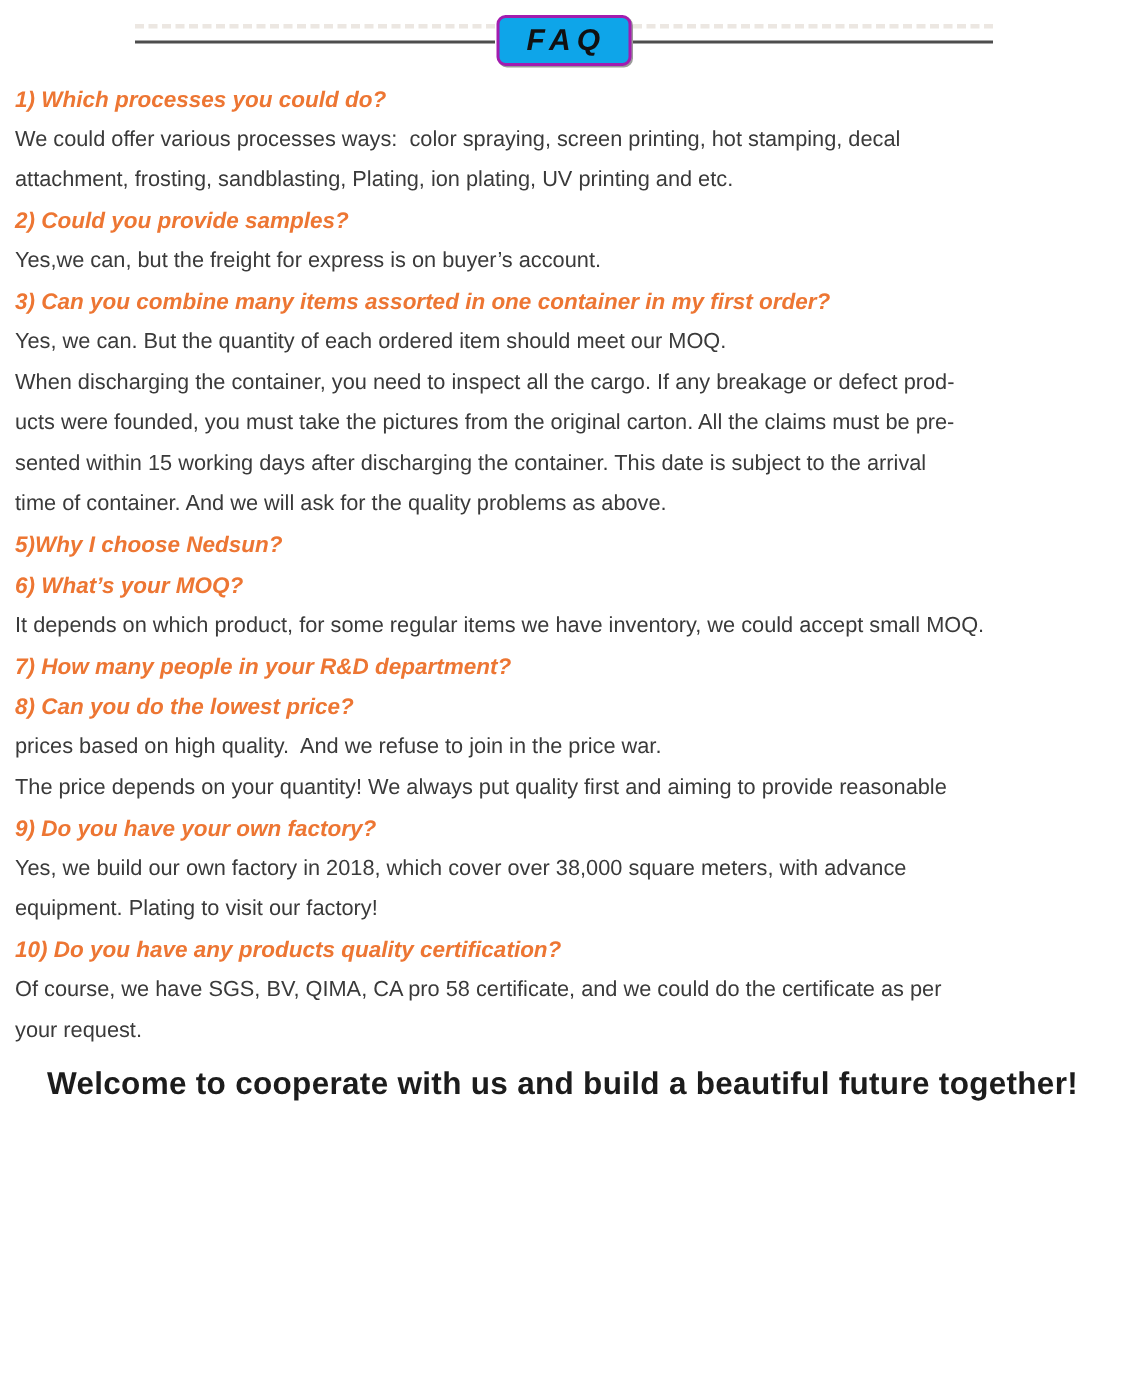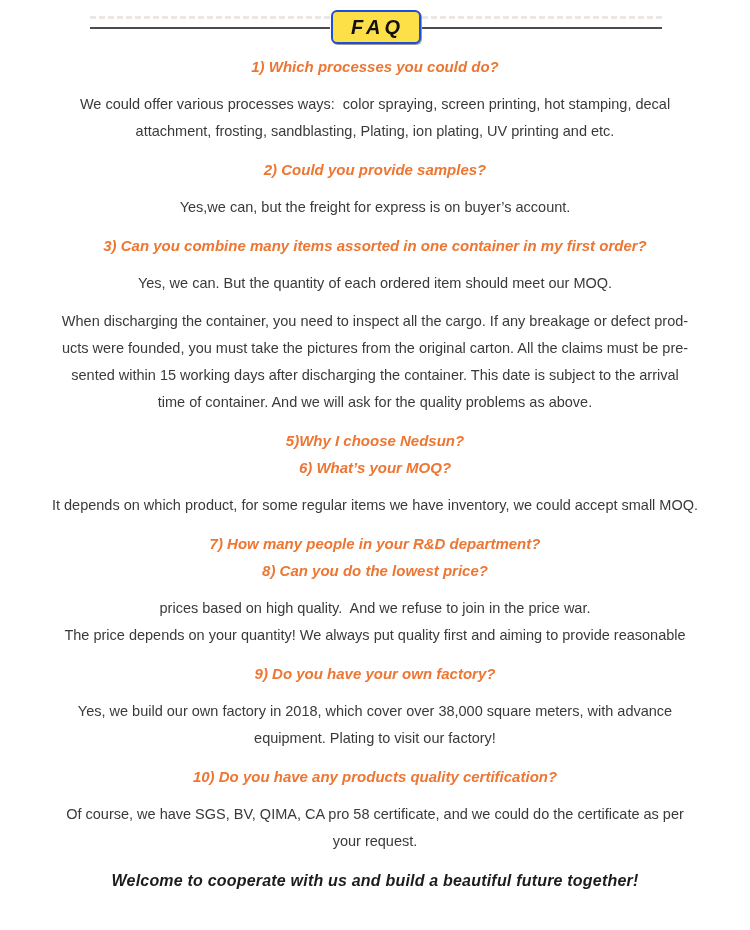--- a/index.html
+++ b/index.html
@@ -26,70 +26,68 @@
     height: 13px;
     position: relative;
     top: -5px;
     display: flex;
     flex-direction: column;
     justify-content: space-between;
   }
   .rule .dash  { border-top: 3px dashed #ece7e2; height: 0; }
   .rule .solid { border-top: 2px solid var(--divider, #4d4d4d); height: 0; }
   .faq-box {
-    border: 2px solid #1d4ed8;
+    border: 2px solid #a21caf;
     border-radius: 6px;
-    background: #fde047;
+    background: #0ea5e9;
     width: 86px;
     height: 30px;
     display: flex;
     align-items: center;
     justify-content: center;
     margin: 0 1px;
     box-shadow: 1px 1px 0 #9a9a9a;
   }
   .faq-box span {
     font-size: 20px;
     font-weight: 700;
     font-style: italic;
     letter-spacing: 4px;
     color: #111111;
     padding-left: 3px;
   }
 
   
   .faq-body {
     padding: 6px 10px 0 10px;
-    text-align: center;
   }
   .question {
     margin: 0;
     font-size: 15px;
     font-weight: 700;
     font-style: italic;
     line-height: 27px;
     color: var(--question-orange, #ed7633);
     white-space: pre-wrap;
   }
-  .answer { margin: 11px; }
+  .answer { margin: 0; }
   .answer-line {
     font-size: 14.5px;
     font-weight: 400;
     line-height: 27px;
     color: var(--body-text, #3a3a3a);
     white-space: pre-wrap;
   }
 
   
   .welcome {
     margin: 7px 0 0 0;
     text-align: center;
-    font-size: 16px;
+    font-size: 21px;
     font-weight: 700;
-    font-style: italic;
     line-height: 30px;
     color: var(--footer-text, #1c1c1c);
     letter-spacing: 0.2px;
   }
 </style>
 </head>
 <body>
 
 <div class="page">
 

